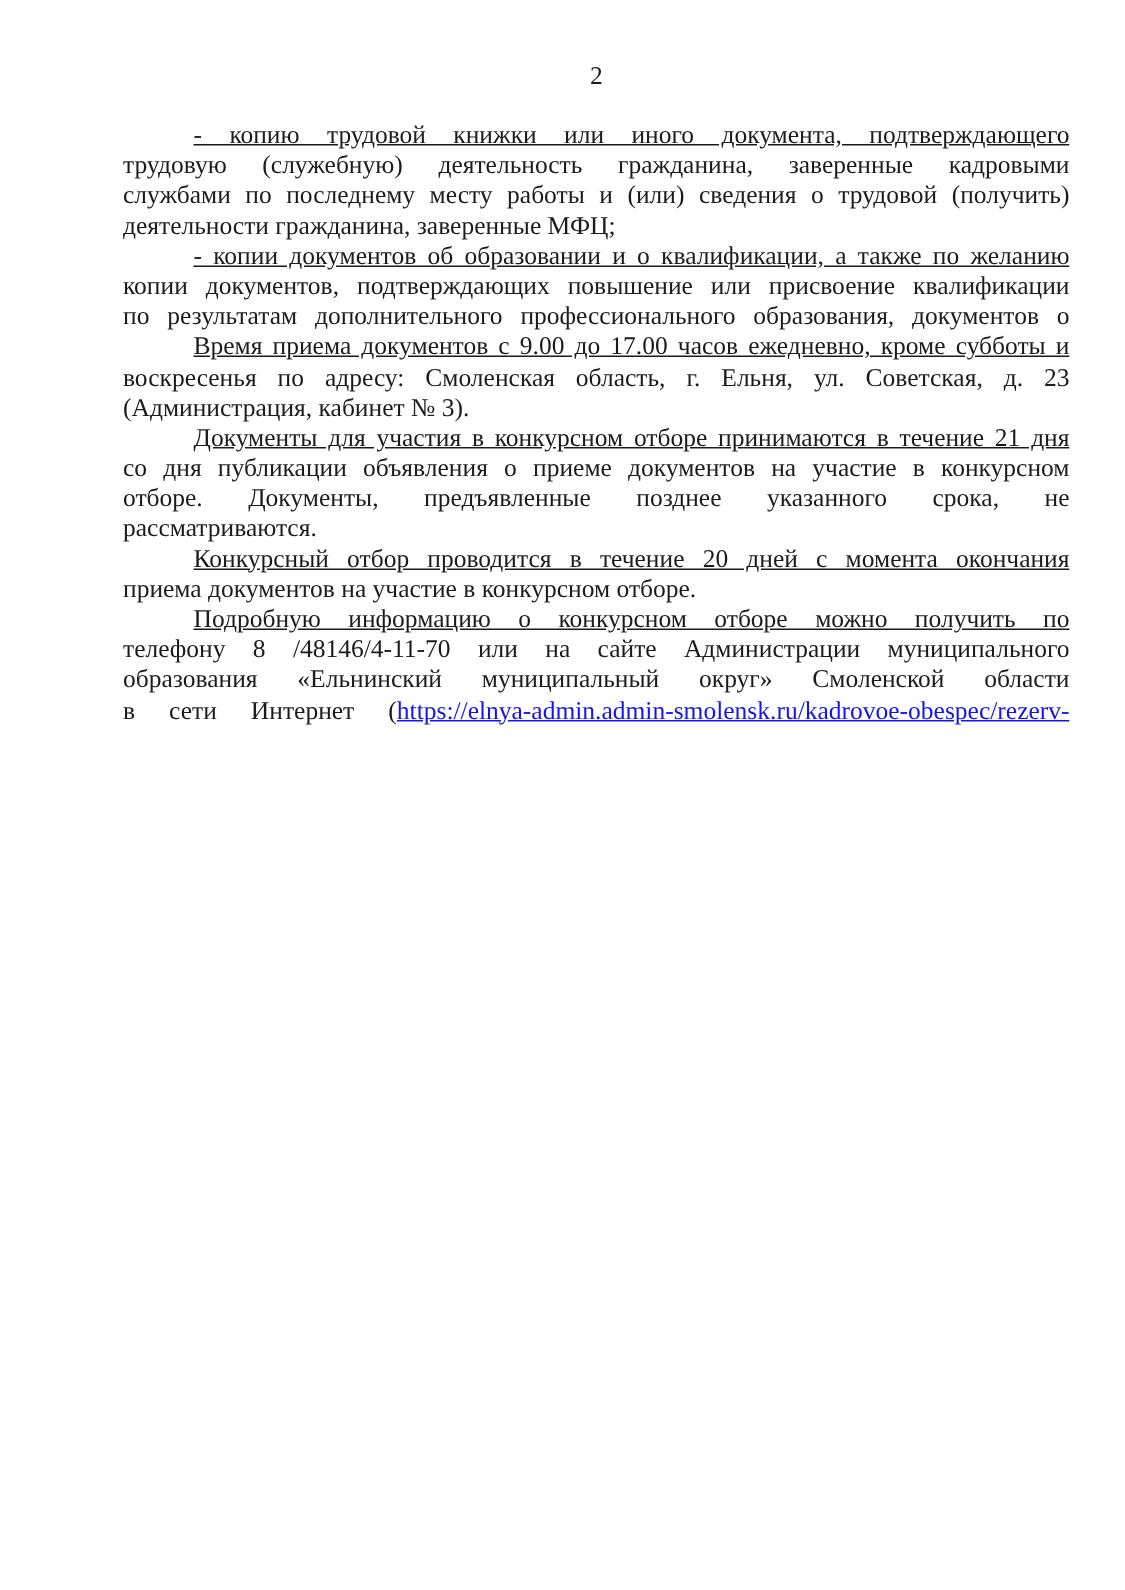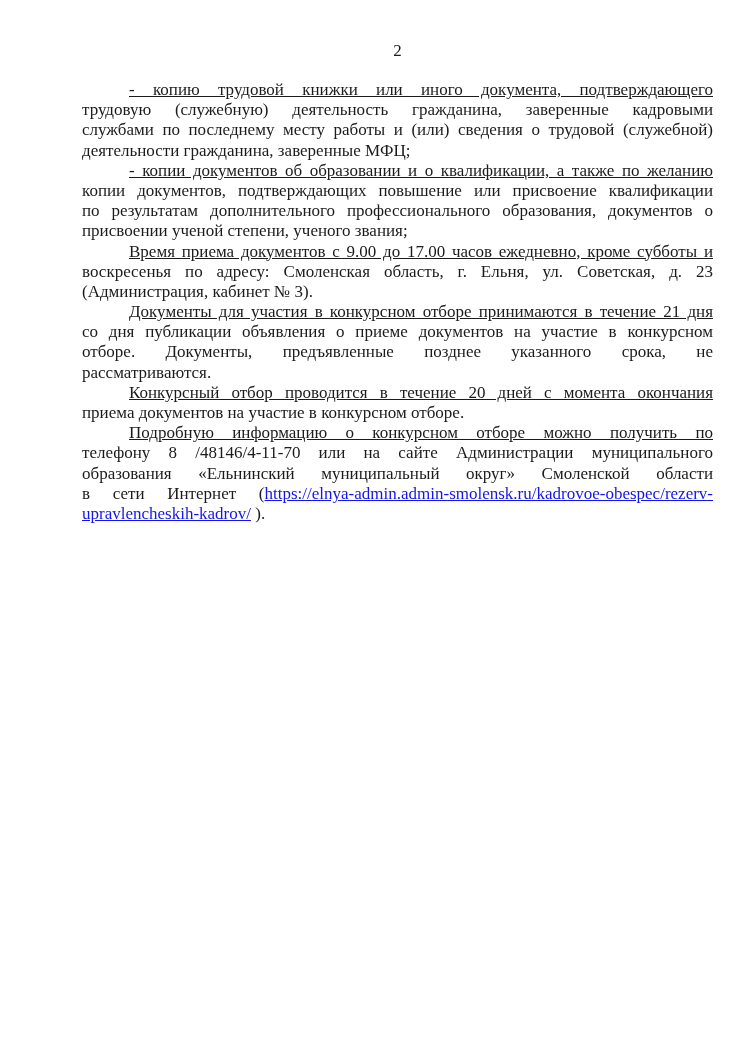--- a/index.html
+++ b/index.html
@@ -46,28 +46,27 @@
 </style>
 </head>
 <body>
 
 <div class="page">
   <div class="page-number">2</div>
   <div>
       <div class="paragraph">
         <div class="line first"><span>- копию трудовой книжки или иного документа, подтверждающего</span></div>
         <div class="line"><span>трудовую (служебную) деятельность гражданина, заверенные кадровыми</span></div>
-        <div class="line"><span>службами по последнему месту работы и (или) сведения о трудовой (служебной)</span></div>
+        <div class="line"><span>службами по последнему месту работы и (или) сведения о трудовой (получить)</span></div>
         <div class="line last"><span>деятельности гражданина, заверенные МФЦ;</span></div>
       </div>
       <div class="paragraph">
         <div class="line first"><span>- копии документов об образовании и о квалификации, а также по желанию</span></div>
         <div class="line"><span>копии документов, подтверждающих повышение или присвоение квалификации</span></div>
         <div class="line"><span>по результатам дополнительного профессионального образования, документов о</span></div>
-        <div class="line last"><span>присвоении ученой степени, ученого звания;</span></div>
       </div>
       <div class="paragraph">
       </div>
       <div class="paragraph">
         <div class="line first"><span>Время приема документов с 9.00 до 17.00 часов ежедневно, кроме субботы и</span></div>
         <div class="line"><span>воскресенья по адресу: Смоленская область, г. Ельня, ул. Советская, д. 23</span></div>
         <div class="line last"><span>(Администрация, кабинет № 3).</span></div>
       </div>
       <div class="paragraph">
         <div class="line first"><span>Документы для участия в конкурсном отборе принимаются в течение 21 дня</span></div>
@@ -77,16 +76,15 @@
       </div>
       <div class="paragraph">
         <div class="line first"><span>Конкурсный отбор проводится в течение 20 дней с момента окончания</span></div>
         <div class="line last"><span>приема документов на участие в конкурсном отборе.</span></div>
       </div>
       <div class="paragraph">
         <div class="line first"><span>Подробную информацию о конкурсном отборе можно получить по</span></div>
         <div class="line"><span>телефону 8 /48146/4-11-70 или на сайте Администрации муниципального</span></div>
         <div class="line"><span>образования «Ельнинский муниципальный округ» Смоленской области</span></div>
         <div class="line"><span>в сети Интернет (</span><a class="hlink" href="#">https://elnya-admin.admin-smolensk.ru/kadrovoe-obespec/rezerv-</a></div>
-        <div class="line last"><a class="hlink" href="#">upravlencheskih-kadrov/</a><span> ).</span></div>
       </div>
     </div>
 </div>
 
 </body></html>

